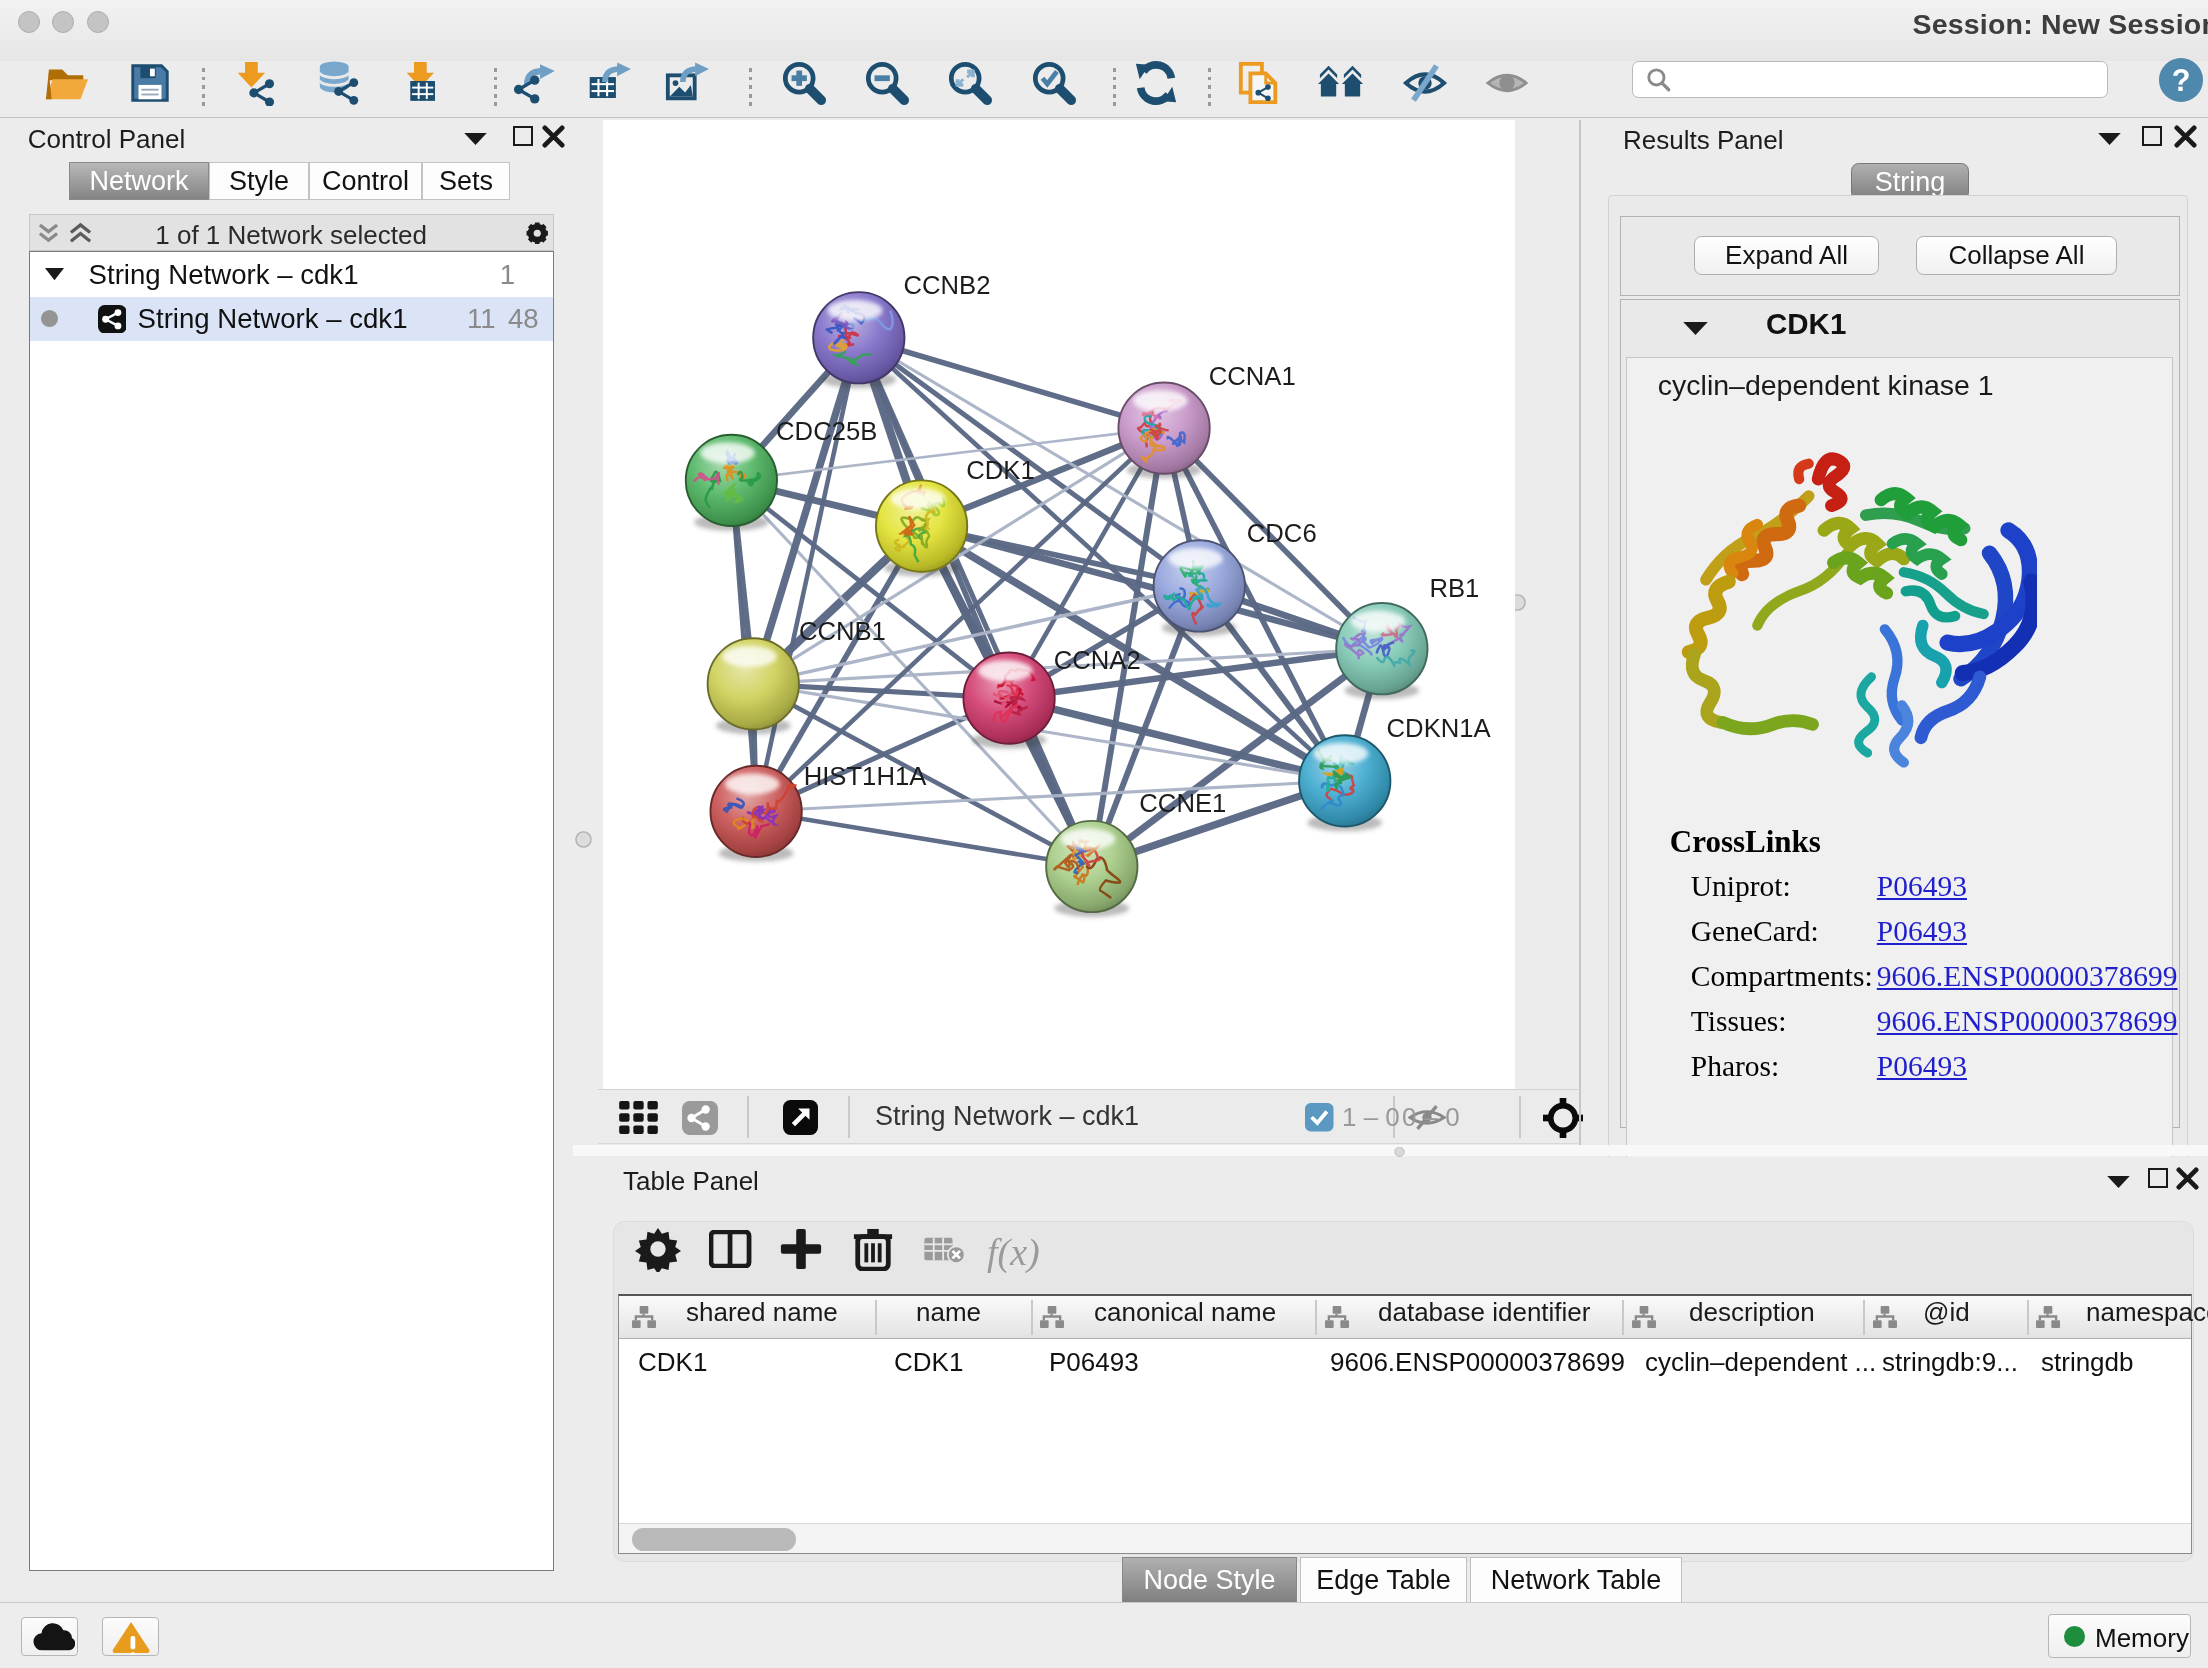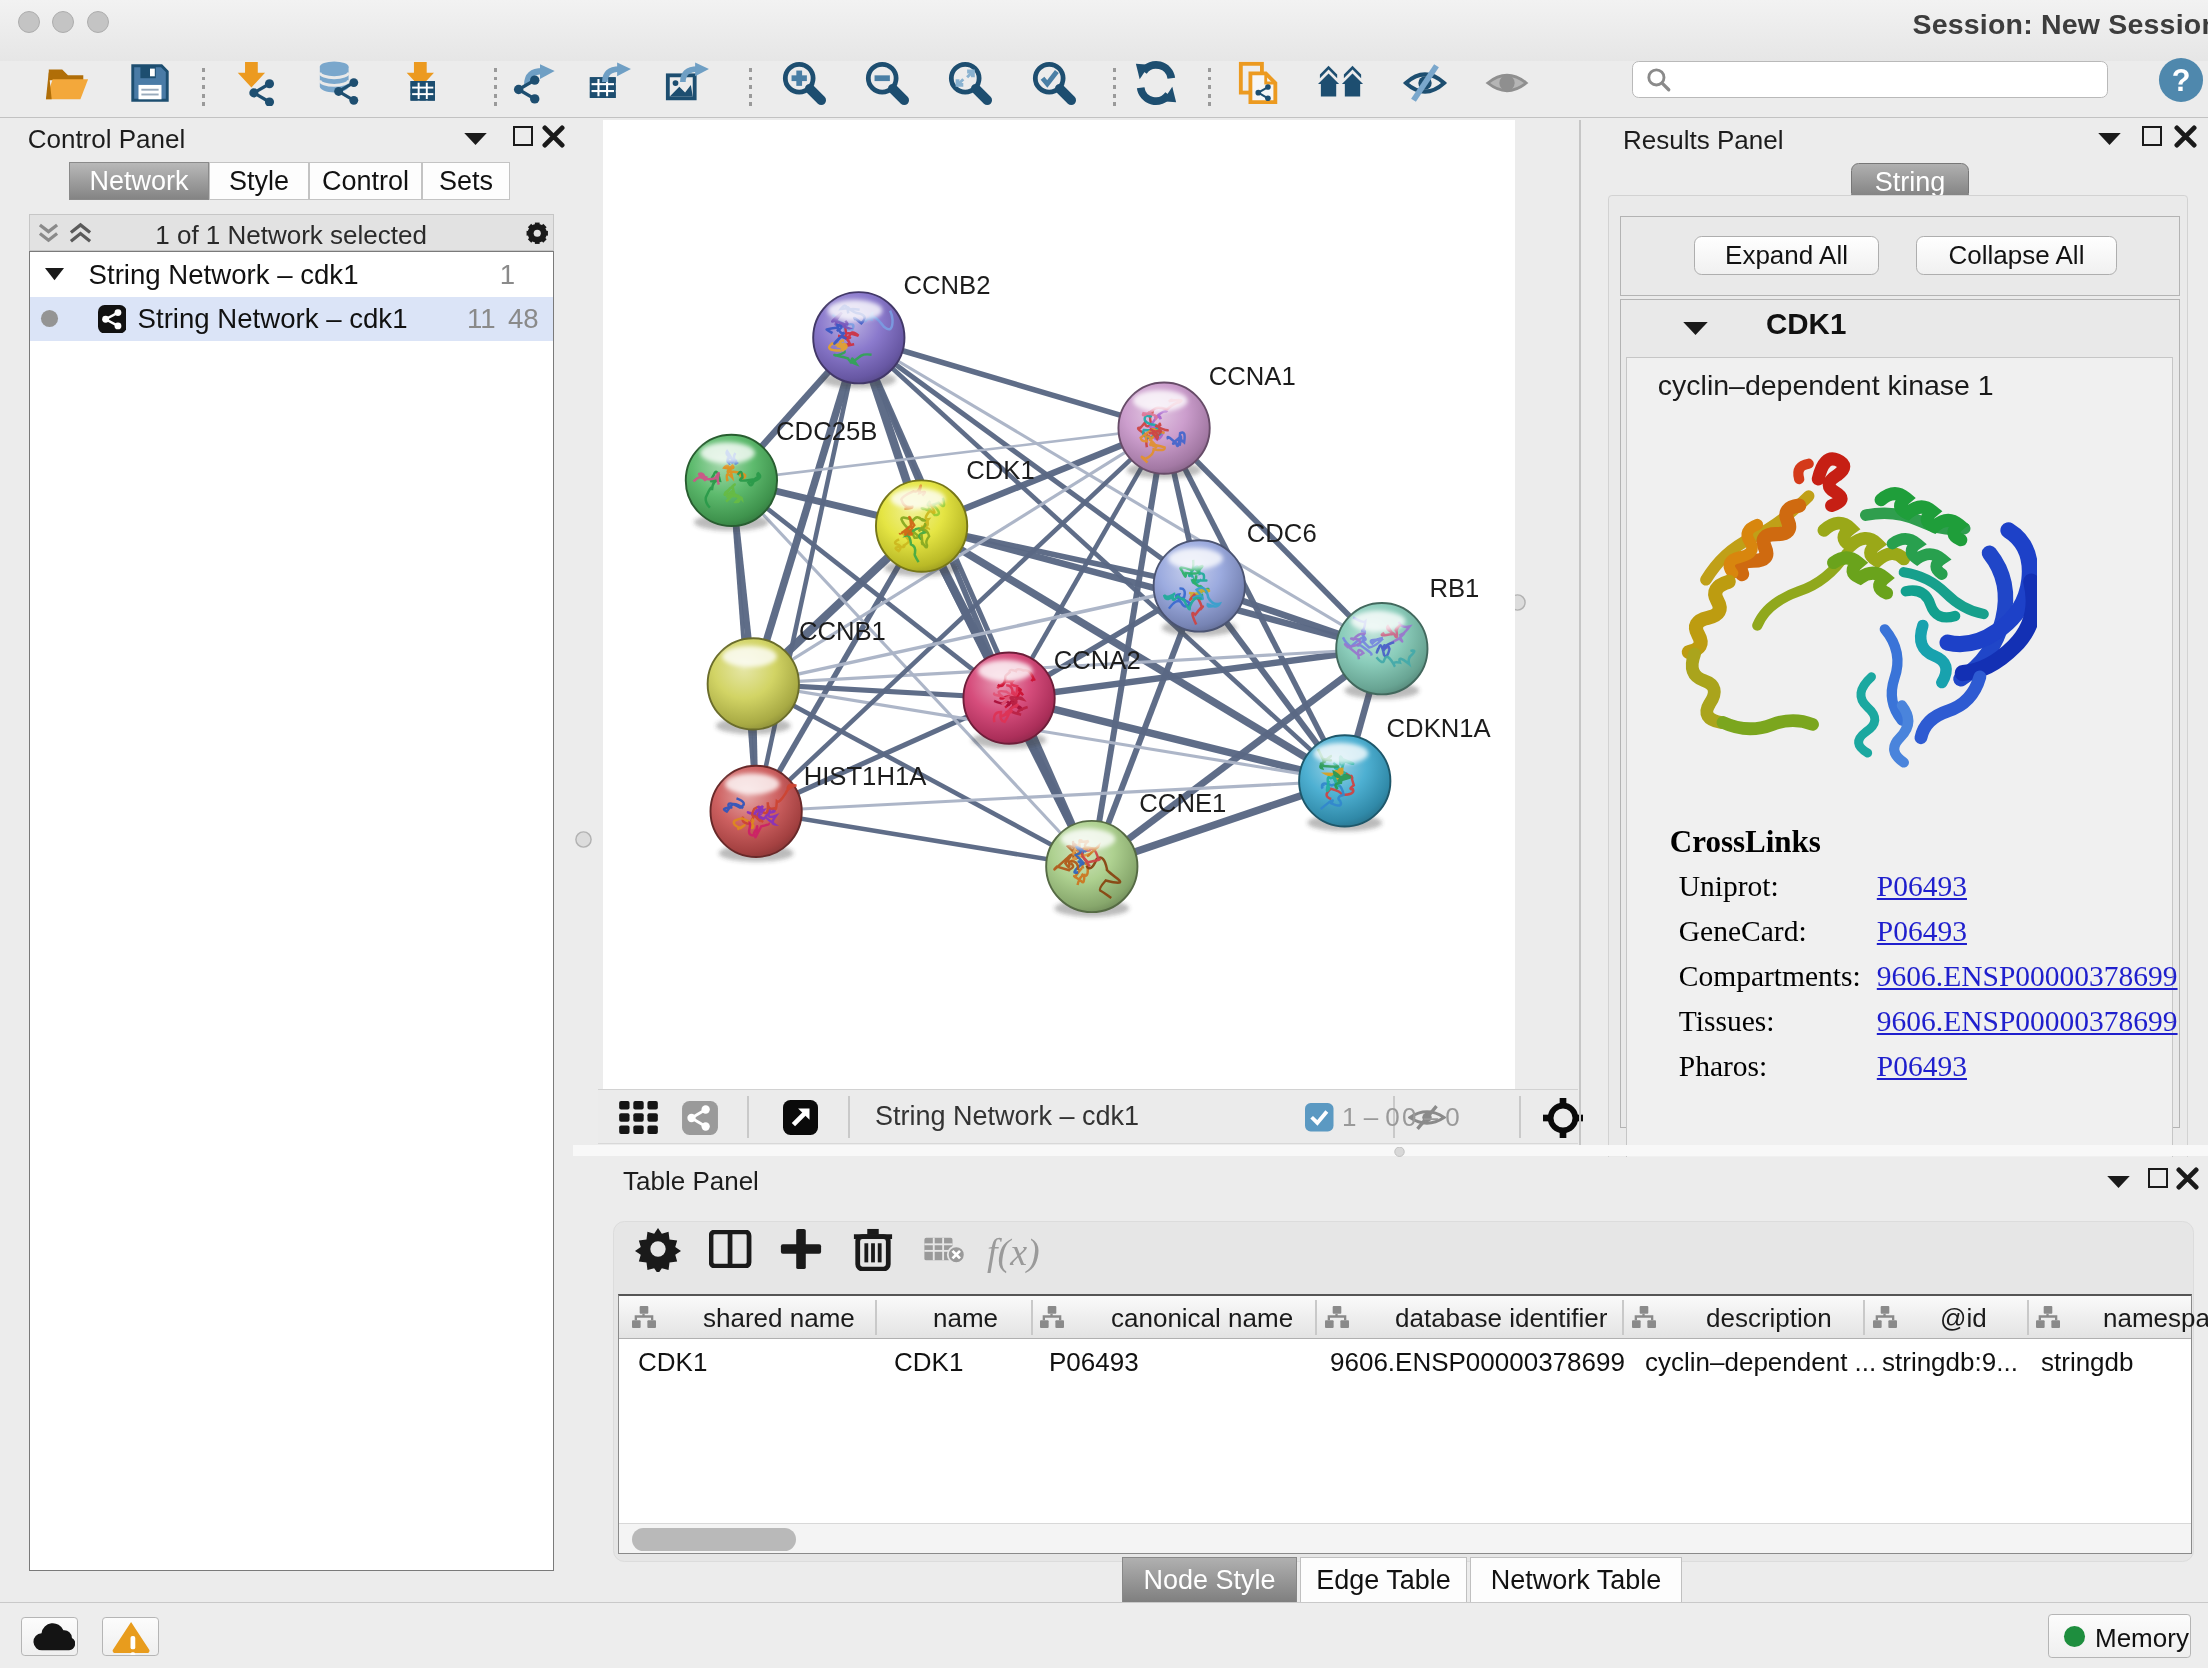--- a/index.html
+++ b/index.html
@@ -40,21 +40,21 @@
 .serif { font-family:"Liberation Serif", serif; }
 a.xl { color:#1f1fcd; text-decoration:underline; }
 
 #tpanelbg { left:613px; top:1221px; width:1581px; height:341px; background:#e6e6e6;
   border-radius:11.4px; border:1px solid #dcdcdc;}
 #ttable { left:618px; top:1294px; width:1574px; height:260px; background:#fff;
   border:1.9px solid #8a8a8a; border-top:2.9px solid #555; }
 #thead { position:absolute; left:0; top:0; width:100%; height:43px;
   background:linear-gradient(#fafafa,#e3e3e3); border-bottom:1.9px solid #b0b0b0; }
 .thdiv { position:absolute; top:3.8px; width:1.9px; height:35px; background:#c9c9c9; }
-.thlabel { position:absolute; top:7px; font-size:26px; color:#1a1a1a;margin-left:17px; }
+.thlabel { position:absolute; top:1px; font-size:26px; color:#1a1a1a; }
 .tcell { position:absolute; top:51px; font-size:26px; color:#111; }
 #hscroll { position:absolute; left:0px; bottom:0px; width:100%; height:30px;
   background:#f4f4f4; border-top:1px solid #d8d8d8;}
 #hthumb { position:absolute; left:13.3px; top:3.8px; width:164px; height:23px;
   background:#b9b9b9; border-radius:11.4px; }
 .btab { position:absolute; top:1557px; height:46px; line-height:44px; text-align:center;
   font-size:27px; background:#fdfdfd; border:1px solid #c0c0c0; color:#111; }
 .btab.sel { background:linear-gradient(#b0b0b0,#7f7f7f); color:#fff; border-color:#888; }
 
 #statusbar { left:0; top:1602px; width:2208px; height:67px; background:#ededed;
@@ -648,21 +648,21 @@
   </div>
 
   <div class="abs rbox" style="left:39px; top:179px; width:560px; height:829px;">
     <svg class="abs" style="left:61px; top:20px;" width="27" height="16" viewBox="0 0 28 17">
         <polygon points="1,2 27,2 14,16" fill="#1a1a1a"></polygon>
       </svg>
     <div class="abs" style="left:145px; top:6.7px; font-size:29.5px; font-weight:bold; color:#111;">CDK1</div>
     <div class="abs" style="left:4.8px; top:57px; width:547px; height:968px; background:#f0f0f0; border:1px solid #c6c6c6;">
       <div class="abs" style="left:31px; top:10.5px; font-size:28.5px; color:#1a1a1a;">cyclin–dependent kinase 1</div>
       <div class="abs serif" style="left:43px; top:466px; font-size:31px; font-weight:bold; color:#000;">CrossLinks</div>
-      <div class="abs serif" style="left:52px; top:506px; font-size:29.5px; color:#000; line-height:45px;font-family:Liberation Serif, serif;">
+      <div class="abs serif" style="left:64px; top:506px; font-size:29.5px; color:#000; line-height:45px;font-family:Liberation Serif, serif;">
         Uniprot:<br>GeneCard:<br>Compartments:<br>Tissues:<br>Pharos:</div>
       <div class="abs serif" style="left:250px; top:506px; font-size:29.5px; line-height:45px;">
         <a class="xl">P06493</a><br><a class="xl">P06493</a><br><a class="xl">9606.ENSP00000378699</a><br>
         <a class="xl">9606.ENSP00000378699</a><br><a class="xl">P06493</a></div>
     </div>
   </div>
 </div>
 <svg class="abs" style="left:1666px; top:439px;" width="371" height="333" viewBox="0 0 390 350">
     <path d="M150,60 q-30,30 -60,44 q-30,14 -48,44" fill="none" stroke="#c0a018" stroke-width="12.15" stroke-linecap="round"></path>
     <path d="M190,120 q-20,30 -50,40 q-34,12 -44,36" fill="none" stroke="#90a81c" stroke-width="10.8" stroke-linecap="round"></path>

